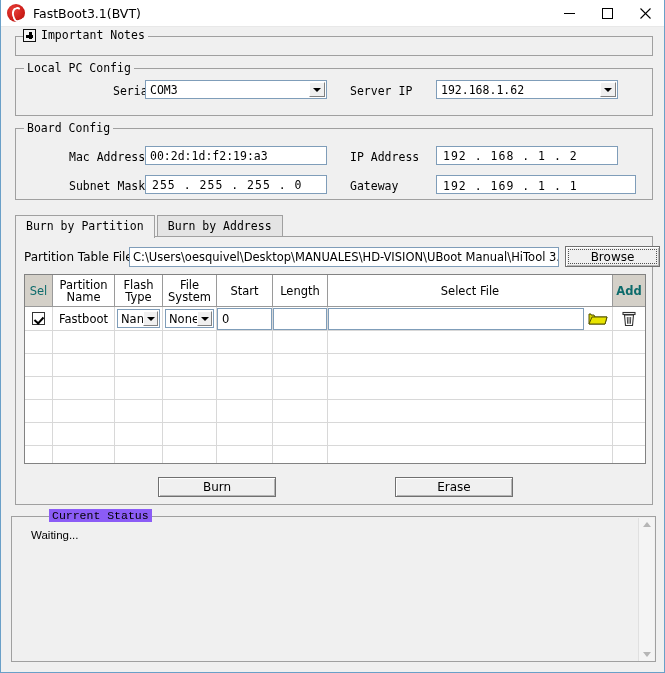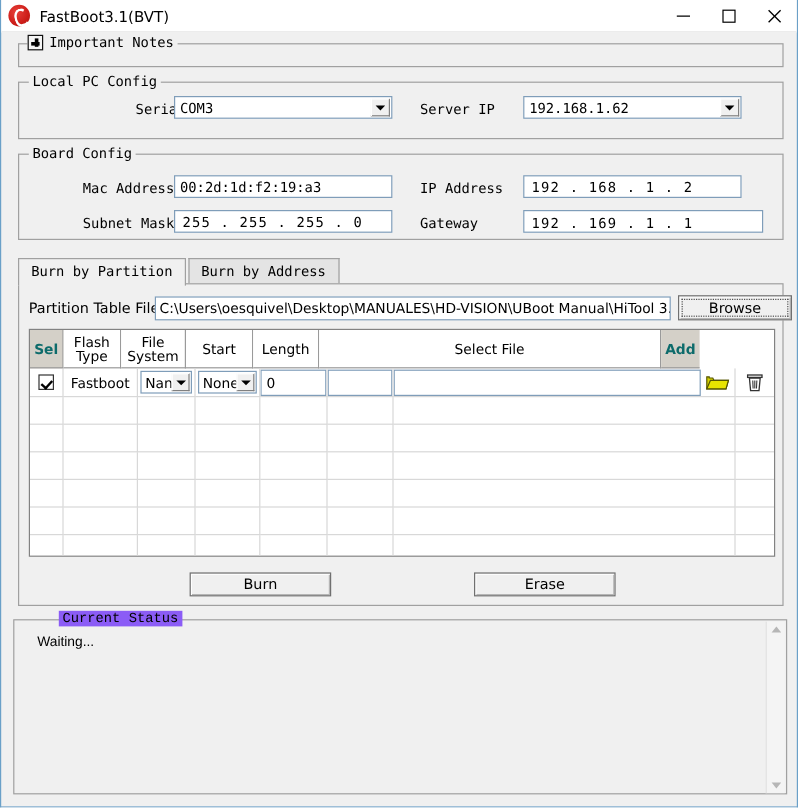--- a/index.html
+++ b/index.html
@@ -240,21 +240,21 @@
     border-bottom: 1px solid #9a9a9a;
     display: flex; align-items: center; justify-content: center;
     text-align: center;
     font-family: "DejaVu Sans", sans-serif;
     font-size: 11.5px;
     color: #000;
     line-height: 12px;
     background: #ffffff;
     overflow: hidden;
   }
-  .gh.corner { background: #d4d0c8; color: #0d6b6b; font-weight: bold; }
+  .gh.corner { background: #d4d0c8; color: #0d6b6b; font-weight: normal; }
   .gh.addcol { background: #d4d0c8; color: #0d6b6b; font-weight: bold; border-right: none; }
   .gc {
     border-right: 1px solid #d8d8d8;
     border-bottom: 1px solid #d8d8d8;
     display: flex; align-items: center;
     font-family: "DejaVu Sans", sans-serif;
     font-size: 11.5px;
     color: #000;
     overflow: hidden;
     position: relative;
@@ -459,20 +459,21 @@
         <span id="ptf-caret"></span>
     </div>
     <div id="browse-btn">
       <span>Browse</span>
     </div>
 
     <div id="grid">
 
       <div class="grow" id="grid-head">
         <div class="gh corner" style="width:28px;">Sel</div>
+        <div class="gh" style="width:62px;">Partition Name</div>
         <div class="gh" style="width:48px;">Flash Type</div>
         <div class="gh" style="width:54px;">File System</div>
         <div class="gh" style="width:56px;">Start</div>
         <div class="gh" style="width:55px;">Length</div>
         <div class="gh" style="width:285px;">Select File</div>
         <div class="gh addcol" style="width:32px;">Add</div>
       </div>
 
       <div class="grow datarow">
         <div class="gc" style="width:28px; justify-content:center;">

